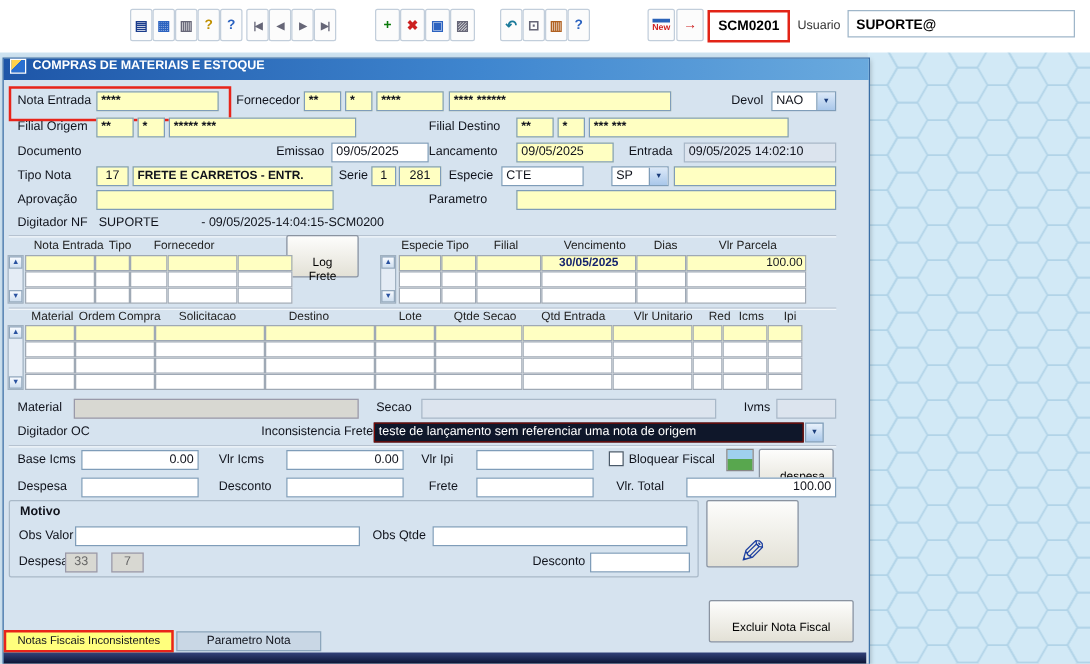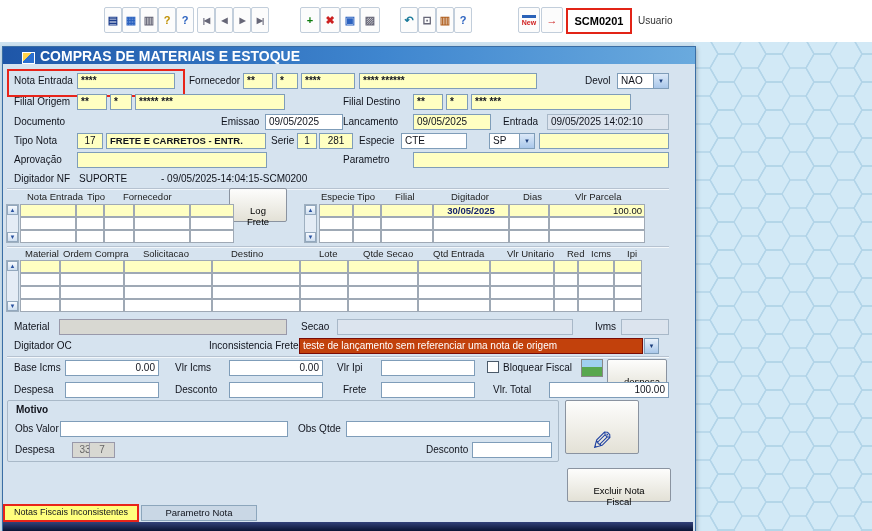--- a/index.html
+++ b/index.html
@@ -12,31 +12,31 @@
   .tg{font-size:11px;font-weight:bold;font-style:normal}
   .tg.nav{font-size:8px;letter-spacing:-1px}
   .c-dkblue{color:#1a3c8c}.c-blue{color:#2b62c0}.c-gray{color:#667}.c-gold{color:#c09000}
   .c-green{color:#0a7a0a}.c-red{color:#cc2020}.c-teal{color:#1a7a9a}.c-orange{color:#b06020}
   .c-new{color:#d02020;font-size:7px;border-top:3px solid #2a62b8;padding-top:1px}
   .code-box{position:absolute;left:566px;top:8px;width:62px;height:22px;border:2px solid #e22417;background:#fff;font-weight:bold;font-size:11px;display:flex;align-items:center;justify-content:center}
   .usr-lbl{position:absolute;left:638px;top:15px;font-size:10px;color:#333}
   .usr-fld{position:absolute;left:678px;top:8px;width:182px;height:22px;border:1px solid #9fb6c9;background:#fff;font-weight:bold;font-size:11px;line-height:22px;padding-left:6px;box-sizing:border-box}
   
   .window{position:absolute;left:2px;top:46px;width:692px;height:484px;background:#d6e3ef;border:1px solid #3a6ea5;box-shadow:1px 2px 4px rgba(0,0,0,.25)}
-  .titlebar{height:17px;background:linear-gradient(90deg,#1e56a8,#3f86cf 55%,#6aaade);display:flex;align-items:flex-end;gap:5px;padding:0 19px;color:#fff;font-size:14px;font-weight:bold}
+  .titlebar{height:17px;background:linear-gradient(90deg,#1e56a8,#3f86cf 55%,#6aaade);display:flex;align-items:flex-start;gap:5px;padding:0 5px;color:#fff;font-size:10px;font-weight:bold}
   .ticon{width:11px;height:10px;background:linear-gradient(135deg,#ffd24a 40%,#2a6fd0 40%);border:1px solid #fff}
   .wbody{position:relative;width:100%;height:467px;font-size:10px;color:#10131c}
   .lb{position:absolute;font-size:10px;white-space:nowrap}
   .fld{position:absolute;height:16px;border:1px solid #7f9db9;background:#fff;font-size:10px;line-height:14px;padding:0 3px;box-sizing:border-box;white-space:nowrap;overflow:hidden}
   .y{background:#ffffc2}
   .flat{background:#dce4ee;border-color:#a8b8c8}
   .gray{background:#d8d8d2;border-color:#99a;color:#666}
   .rt{text-align:right}.ct{text-align:center}.b{font-weight:bold}.nv{color:#15246e}
   .combo .arr{position:absolute;right:0;top:0;width:14px;height:14px;background:linear-gradient(#dce9f8,#a9c7ea);border-left:1px solid #7f9db9;color:#1a3c7a;font-size:6px;text-align:center;line-height:14px;font-style:normal}
-  .red-fld{background:#c2410c;color:#fff;border-color:#7a0c06}
+  .red-fld{background:#0f172a;color:#fff;border-color:#7a0c06}
   .arrbtn{position:absolute;width:15px;height:16px;background:linear-gradient(#e8f1fb,#aac8ea);border:1px solid #7f9db9;color:#1a3c7a;font-size:6px;text-align:center;line-height:15px;box-sizing:border-box;font-style:normal}
   .hl{position:absolute;border:2px solid #e8241a}
   .etch{position:absolute;height:0;border-top:1px solid #b6c2d0;border-bottom:1px solid #f2f7fb}
   .gh{position:absolute;font-size:9.5px;color:#222;white-space:nowrap}
   .grow{position:absolute;display:flex}
   .cl{height:13px;border:1px solid #9fa9b5;box-sizing:border-box;background:#fff;font-size:9.5px;line-height:11px;padding:0 2px;font-style:normal;overflow:hidden}
   .cl.y{background:#ffffc2}
   .spin{position:absolute;width:13px;background:#e4ecf5;border:1px solid #9fb0c0;box-sizing:border-box;display:flex;flex-direction:column;justify-content:space-between;align-items:center}
   .sb{font-size:6px;color:#2a52a0;width:11px;text-align:center;background:linear-gradient(#f8fbff,#cfdff0);border:1px solid #93a8bd;height:10px;line-height:9px;font-style:normal;box-sizing:border-box}
   .btn{position:absolute;background:linear-gradient(#fdfdfc,#e3e1d6);border:1px solid #8a93a0;border-radius:2px;font-size:9.5px;text-align:center;box-sizing:border-box;cursor:pointer;font-family:"Liberation Sans",sans-serif;padding:16px}
@@ -124,20 +124,21 @@
 
     <button class="tbtn w22" style="left:518px">
         <i class="tg c-new">New</i>
       </button>
     <button class="tbtn w22" style="left:541px">
         <i class="tg c-red">→</i>
       </button>
 
     <div class="code-box">SCM0201</div>
     <span class="usr-lbl">Usuario</span>
+    <div class="usr-fld">SUPORTE@</div>
   </div>
 
   <div class="window">
     <div class="titlebar">
       <span class="ticon"></span>
       <span>COMPRAS DE MATERIAIS E ESTOQUE</span>
     </div>
     <div class="wbody">
 
       <div class="hl" style="left:4px;top:5px;width:174px;height:24px"></div>
@@ -216,21 +217,21 @@
         <i class="cl" style="width:56px"></i>
           <i class="cl" style="width:28px"></i>
           <i class="cl" style="width:30px"></i>
           <i class="cl" style="width:56px"></i>
           <i class="cl" style="width:44px"></i>
       </div>
 
       <span class="gh" style="left:318px;top:127px">Especie</span>
       <span class="gh" style="left:354px;top:127px">Tipo</span>
       <span class="gh" style="left:392px;top:127px">Filial</span>
-      <span class="gh" style="left:448px;top:127px">Digitador</span>
+      <span class="gh" style="left:448px;top:127px">Vencimento</span>
       <span class="gh" style="left:520px;top:127px">Dias</span>
       <span class="gh" style="left:572px;top:127px">Vlr Parcela</span>
       <div class="spin" style="left:301px;top:140px;height:39px">
           <i class="sb">▲</i>
           <i class="sb">▼</i>
         </div>
       <div class="grow" style="left:316px;top:140px">
         <i class="cl y" style="width:34px"></i>
           <i class="cl y" style="width:28px"></i>
           <i class="cl y" style="width:52px"></i>
@@ -359,29 +360,29 @@
       <span class="lb" style="left:490px;top:320px">Vlr. Total</span>
       <div class="fld rt" style="left:546px;top:318px;width:120px">100.00</div>
 
       <div class="gb" style="left:4px;top:336px;width:550px;height:60px">
         <span class="lb b" style="left:8px;top:3px">Motivo</span>
         <span class="lb" style="left:7px;top:22px">Obs Valor</span>
         <div class="fld" style="left:52px;top:20px;width:228px"></div>
         <span class="lb" style="left:290px;top:22px">Obs Qtde</span>
         <div class="fld" style="left:338px;top:20px;width:204px"></div>
         <span class="lb" style="left:7px;top:43px">Despesa</span>
-        <div class="fld gray ct" style="left:64px;top:41px;width:26px">33</div>
+        <div class="fld gray ct" style="left:44px;top:41px;width:26px">33</div>
         <div class="fld gray ct" style="left:81px;top:41px;width:26px">7</div>
         <span class="lb" style="left:418px;top:43px">Desconto</span>
         <div class="fld" style="left:464px;top:41px;width:80px"></div>
       </div>
 
       <button class="btn" style="left:562px;top:336px;width:74px;height:54px"><span class="pencil">✎</span></button>
 
-      <button class="btn" style="left:564px;top:404px;width:104px;height:18px">Excluir Nota Fiscal</button>
+      <button class="btn" style="left:564px;top:416px;width:116px;height:18px">Excluir Nota Fiscal</button>
 
       <div class="tab" style="left:138px;top:441px;width:116px;height:16px;background:#c9d7e5;border:1px solid #8ca6bc;line-height:14px;font-size:9.5px">Parametro Nota</div>
       <div class="tab" style="left:0px;top:440px;width:136px;height:18px;background:#ffff7d;border:2px solid #e8241a;line-height:13px">Notas Fiscais Inconsistentes</div>
 
       <div class="navy" style="left:0px;top:458px;width:690px;height:9px"></div>
     </div>
   </div>
 </div>
 
 </body></html>

